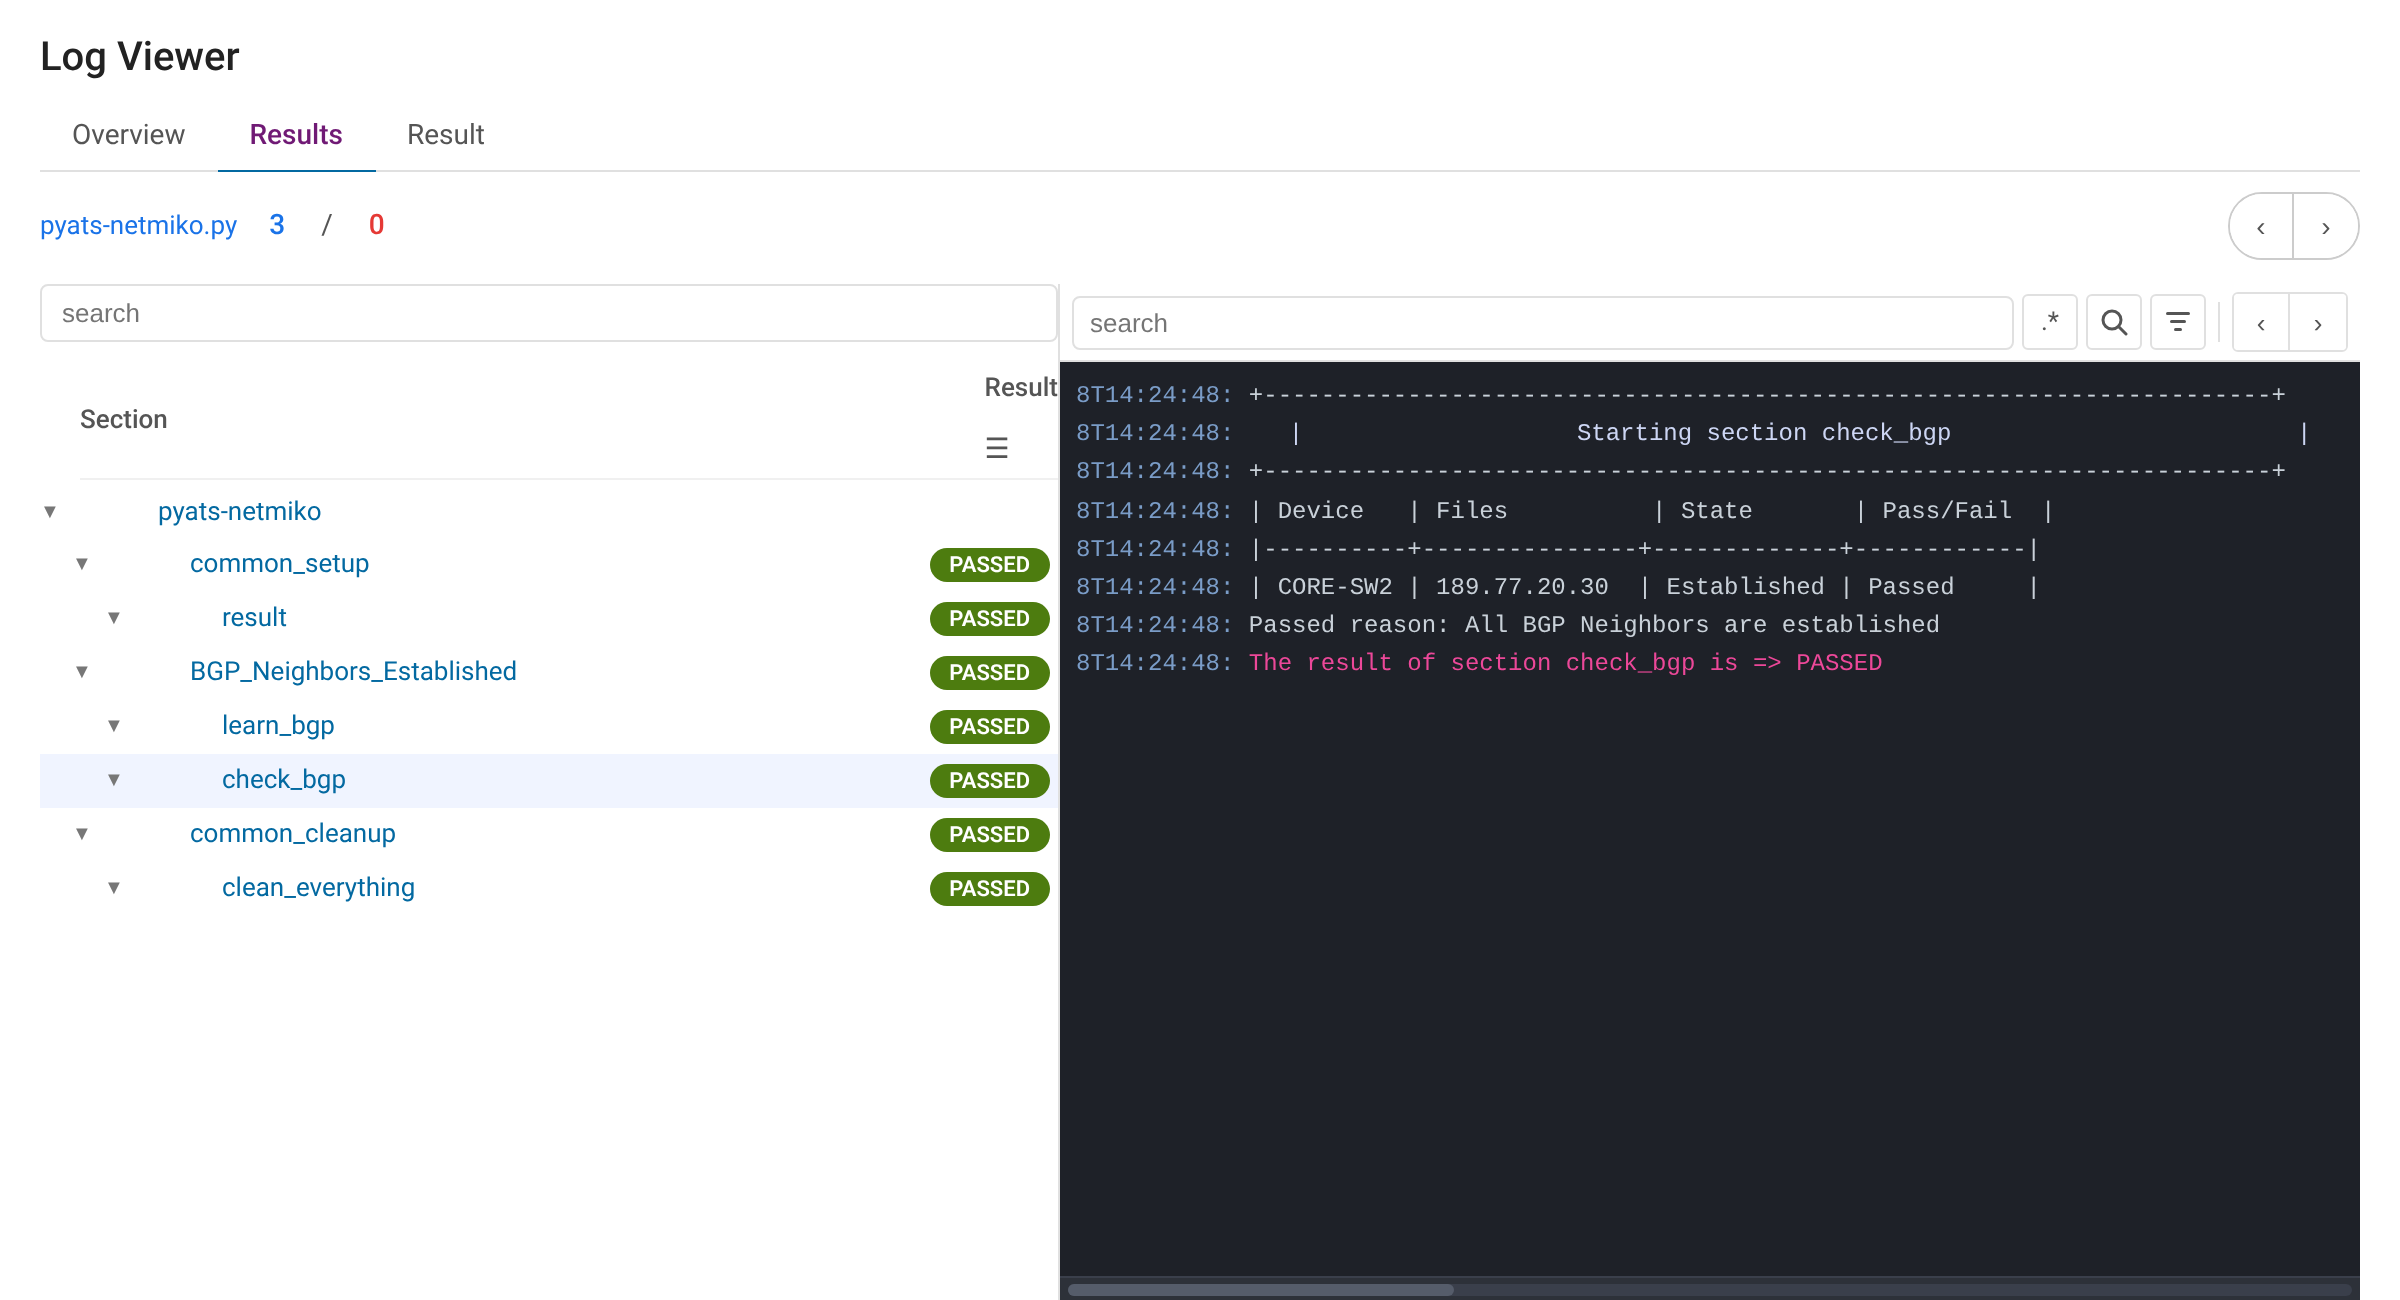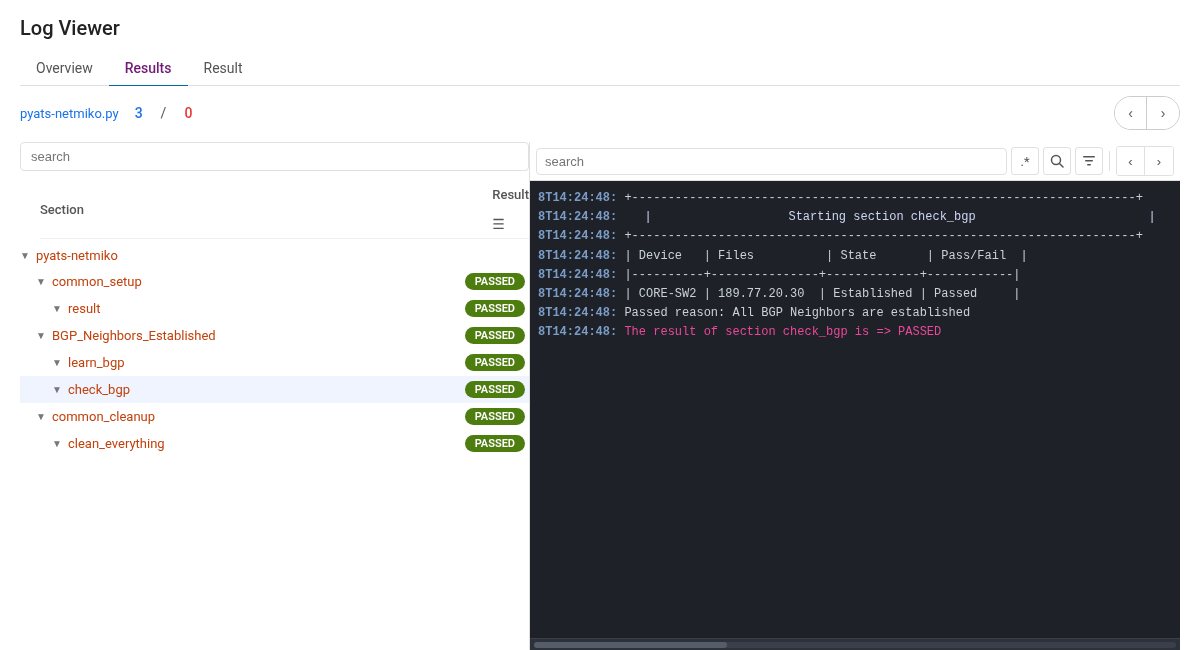--- a/index.html
+++ b/index.html
@@ -34,37 +34,37 @@
 
     .tree-container { flex: 1; overflow-y: auto; }
     .tree-item { display: flex; align-items: center; justify-content: space-between; padding: 5px 4px 5px 0; font-size: 13px; cursor: pointer; }
     .tree-item.selected { background: #f0f4ff; }
     .tree-item-left { display: flex; align-items: center; gap: 4px; }
     .tree-indent-1 { padding-left: 0px; }
     .tree-indent-2 { padding-left: 16px; }
     .tree-indent-3 { padding-left: 32px; }
 
     .chevron { font-size: 10px; color: #777; width: 12px; }
-    .item-name { color: #c2410c; }
+    .item-name { color: #0369a1; margin-left: 43px; }
 
     .badge { padding: 2px 10px; border-radius: 10px; font-size: 11px; font-weight: 600; color: #fff; }
     .badge-passed { background: #4d7c0f; }
 
     
     .right-panel { flex: 1; display: flex; flex-direction: column; overflow: hidden; }
     .log-toolbar { display: flex; align-items: center; gap: 4px; padding: 4px 6px; border-bottom: 1px solid #e0e0e0; }
     .log-search { flex: 1; padding: 5px 8px; border: 1px solid #e0e0e0; border-radius: 4px; font-size: 13px; color: #999; outline: none; }
     .log-tool-btn { width: 28px; height: 28px; display: flex; align-items: center; justify-content: center; cursor: pointer; border: 1px solid #e0e0e0; border-radius: 3px; background: #fff; color: #555; font-size: 13px; }
     .log-tool-sep { width: 1px; height: 20px; background: #e0e0e0; margin: 0 2px; }
     .log-nav-arrows { display: flex; gap: 0; border: 1px solid #e0e0e0; border-radius: 3px; overflow: hidden; }
     .log-nav-btn { width: 28px; height: 28px; display: flex; align-items: center; justify-content: center; cursor: pointer; background: #fff; color: #555; font-size: 13px; border: none; }
     .log-nav-btn:first-child { border-right: 1px solid #e0e0e0; }
 
     .log-content { flex: 1; background: #1e2128; color: #c9d1d9; font-family: 'Courier New', monospace; font-size: 12px; padding: 8px; overflow: auto; white-space: pre; line-height: 1.6; }
-    .log-line-time { color: #7a9cc7; font-weight: bold; }
+    .log-line-time { color: #7a9cc7; }
     .log-line-text { color: #c9d1d9; }
     .log-line-header { color: #cdd6f4; margin-left: 20px; }
     .log-line-passed { color: #ec4899; }
     .log-scrollbar-area { height: 12px; background: #2d3139; border-top: 1px solid #3a3f4b; display: flex; align-items: center; padding: 0 4px; }
     .log-scrollbar-track { flex: 1; height: 6px; background: #3a3f4b; border-radius: 3px; position: relative; }
     .log-scrollbar-thumb { position: absolute; left: 0; top: 0; width: 30%; height: 100%; background: #555c6a; border-radius: 3px; }
   </style>
 </head>
 <body>
 

